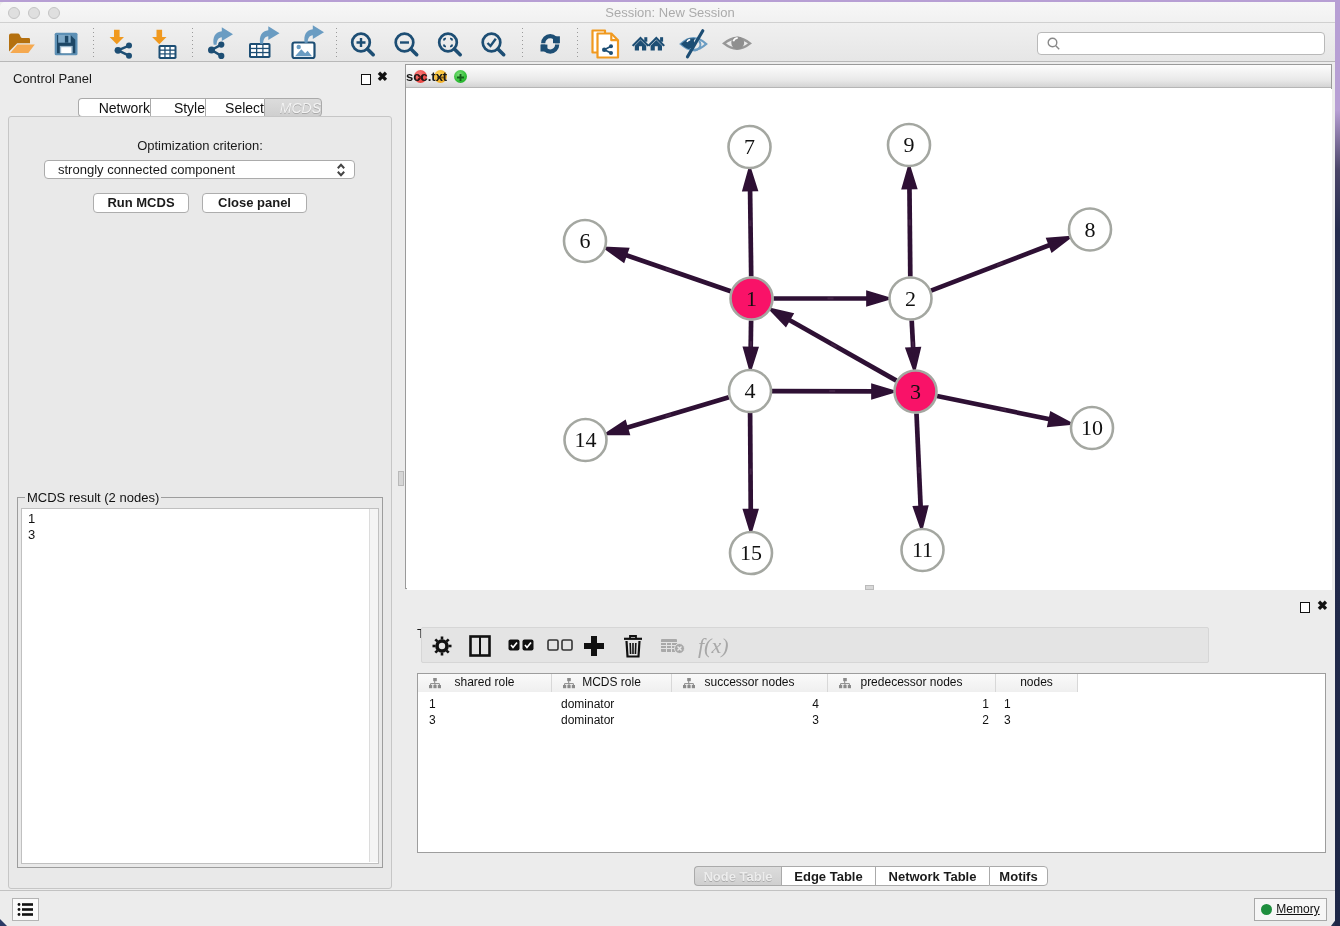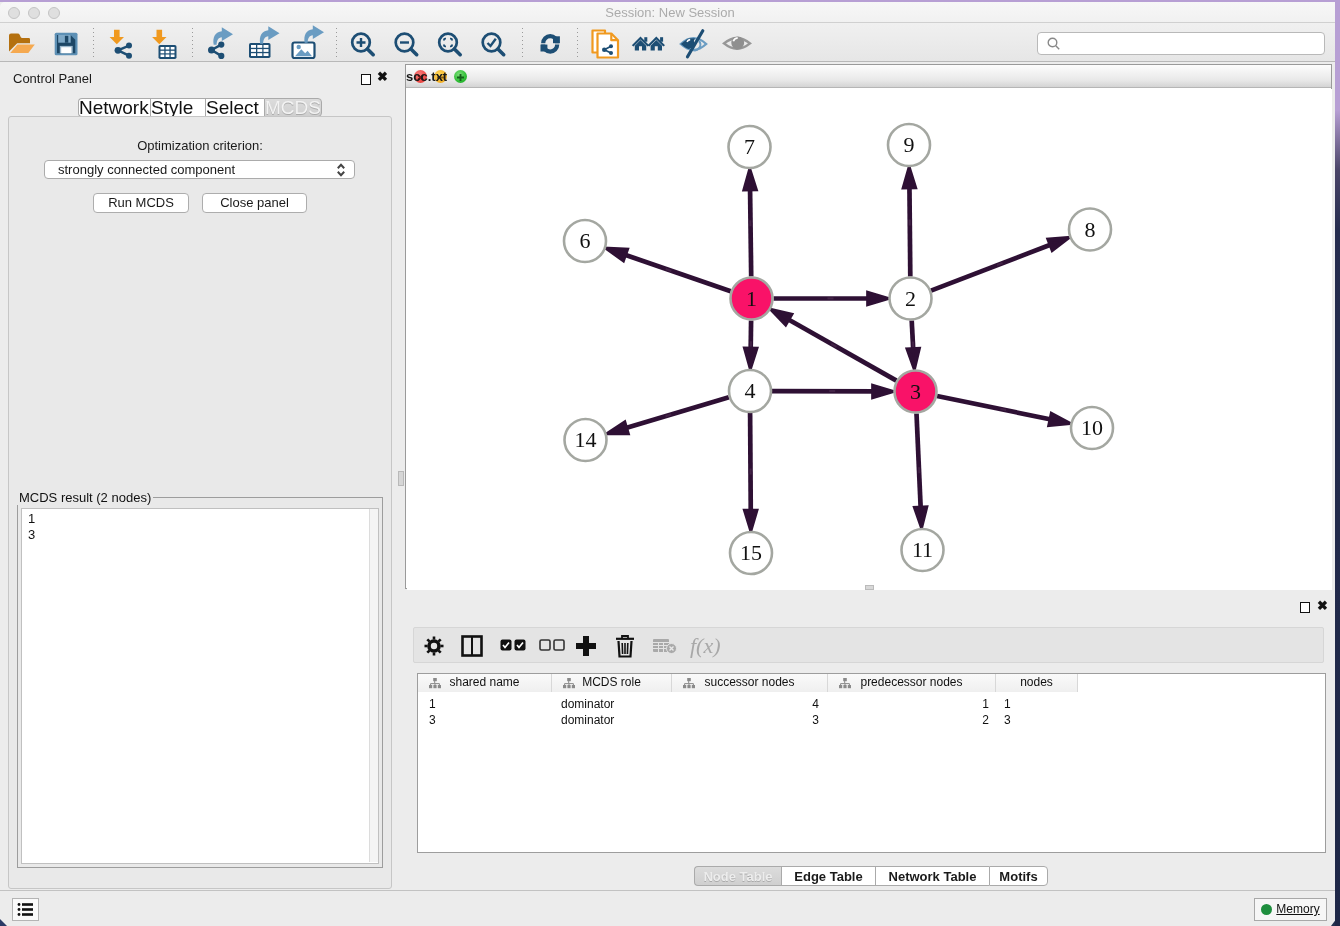--- a/index.html
+++ b/index.html
@@ -27,57 +27,57 @@
 #searchbox { position:absolute; left:1037px; top:9px; width:288px; height:23px;
   background:#fff; border:1px solid #b9b9b9; border-radius:4px; }
 
 #cpanel { left:0; top:62px; width:399px; height:828px; background:#ececec; }
 #cpanel-head { position:absolute; left:0; top:0; width:100%; height:30px; }
 #cpanel-head .t { position:absolute; left:13px; top:9px; font-size:13px; color:#1a1a1a; }
 .float-btn { position:absolute; top:12px; width:10px; height:11px; border:1.5px solid #111; background:#fff; }
 .close-x { position:absolute; top:7px; font-size:13px; font-weight:700; color:#111; }
 .tabs { position:absolute; display:flex; }
 .tab { height:19px; background:#fff; border:1px solid #aaa; border-right:none;
-  font-size:19px; color:#111; text-align:left; line-height:18px; }
+  font-size:14px; color:#111; text-align:right; line-height:18px; }
 .tab:first-child { border-radius:4px 0 0 4px; }
 .tab.sel { background:linear-gradient(#dcdcdc,#cfcfcf); color:#f3f3f3;
-  text-shadow:0 1px 0 #aaa; border-right:1px solid #aaa; border-radius:0 4px 4px 0; }
+  text-shadow:0 1px 0 #aaa; border-right:1px solid #aaa; border-radius:0 4px 4px 0;font-style:italic; }
 #mcds-pane { position:absolute; left:8px; top:54px; width:384px; height:773px;
   background:#e9e9e9; border:1px solid #c6c6c6; border-radius:3px; }
 #opt-label { position:absolute; left:0; width:100%; top:21px; text-align:center;
   font-size:13px; color:#1a1a1a; }
 #opt-select { position:absolute; left:35px; top:43px; width:311px; height:19px;
   background:#fff; border:1px solid #ababab; border-radius:4px;
   font-size:13px; color:#1a1a1a; line-height:17px; padding-left:13px; }
 .spinner { position:absolute; right:8px; top:2px; }
 .btn { position:absolute; height:20px; background:#fff; border:1px solid #adadad;
-  border-radius:4px; font-size:13px; color:#1a1a1a; text-align:center; line-height:18px; }
+  border-radius:4px; font-size:13px; color:#1a1a1a; text-align:center; line-height:18px;font-weight:bold; }
 #mcds-result { position:absolute; left:8px; top:380px; width:366px; height:371px; }
-#mcds-result .leg { position:absolute; left:0; top:-7px; background:#e9e9e9;
+#mcds-result .leg { position:absolute; left:8px; top:-7px; background:#e9e9e9;
   padding:0 2px; font-size:13px; color:#111; }
 #mcds-result .box { position:absolute; left:0; top:0; width:100%; height:100%;
   border:1px solid #9d9d9d; }
 #mcds-result .inner { position:absolute; left:4px; top:11px; width:358px; height:356px;
   background:#fff; border:1px solid #c0c0c0; font-size:13px; color:#111; line-height:16px;
   padding:2px 0 0 6px; }
 #mcds-result .sb { position:absolute; right:5px; top:12px; width:9px; height:353px;
   background:#f4f4f4; border-left:1px solid #dcdcdc; }
 
 #netwin { left:405px; top:64px; width:927px; height:525px; background:#fff;
   border:1px solid #9a9a9a; }
 #netwin-tb { position:absolute; left:0; top:0; width:100%; height:23px;
   background:linear-gradient(#fdfdfd,#e8e8e8 70%,#d4d4d4); border-bottom:1px solid #b6b6b6; }
 #netwin-tb .t { position:absolute; left:0; right:0; top:4px; 
   font-size:13px; font-weight:700; color:#1a1a1a; }
 .mac { position:absolute; top:5px; width:13px; height:13px; border-radius:50%; }
 #netcanvas { position:absolute; left:1px; top:24px; width:925px; height:501px; background:#fff; overflow:hidden; }
 
 #tpanel { left:405px; top:597px; width:935px; height:293px; background:#ececec; }
 #tpanel-head .t { position:absolute; left:12px; top:9px; font-size:13px; color:#1a1a1a;margin-top:20px; }
-#tpanel-toolbar { position:absolute; left:8px; top:30px; width:911px; height:36px;
+#tpanel-toolbar { position:absolute; left:16px; top:30px; width:788px; height:36px;
   background:#e4e4e4; border:1px solid #d6d6d6; border-radius:2px; }
 #ttable { position:absolute; left:12px; top:76px; width:909px; height:180px;
   background:#fff; border:1px solid #9d9d9d; }
 .hdr { position:absolute; top:0; height:18px; background:linear-gradient(#fafafa,#efefef);
   border-right:1px solid #d8d8d8; font-size:12px; color:#111; text-align:center; line-height:17px; }
 .cell { position:absolute; font-size:12px; color:#111; height:16px; line-height:16px; }
 .btabs { position:absolute; display:flex; }
 .btab { height:20px; background:#fff; border:1px solid #aaa; border-right:none;
   font-size:13px; font-weight:700; color:#1a1a1a; line-height:19px; text-align:center; }
 .btab.sel { background:linear-gradient(#dcdcdc,#cfcfcf); color:#ededed;
@@ -418,21 +418,21 @@
           <line x1="0" y1="9.5" x2="16" y2="9.5"></line>
           <line x1="5.5" y1="3.5" x2="5.5" y2="13"></line>
           <line x1="10.5" y1="3.5" x2="10.5" y2="13"></line>
         </g>
 <circle cx="18.5" cy="9.5" r="5" fill="#a9a9a9" stroke="#e4e4e4" stroke-width="1"></circle>
 <path d="M16.5 7.5 L20.5 11.5 M20.5 7.5 L16.5 11.5" stroke="#e9e9e9" stroke-width="1.4"></path>
       </svg>
 <div style="position:absolute;left:276px;top:5px;font-family:'Liberation Serif',serif;font-style:italic;font-size:22px;color:#a8a8a8">f(x)</div>
   </div>
   <div id="ttable">
-<div class="hdr" style="left:0px;width:134px">shared name</div>
+<div class="hdr" style="left:0px;width:134px">shared role</div>
 <svg style="position:absolute;left:11px;top:4px" width="12" height="11" viewBox="0 0 12 11">
 <g fill="#8a8a8a">
           <rect x="4.2" y="0" width="3.6" height="3.2"></rect>
 <rect x="0" y="7" width="3.2" height="3.2"></rect>
           <rect x="4.4" y="7" width="3.2" height="3.2"></rect>
           <rect x="8.8" y="7" width="3.2" height="3.2"></rect>
 <path d="M5.7 3 L5.7 5 M1.6 7 L1.6 5.6 L10.4 5.6 L10.4 7 M6 5.6 L6 7" stroke="#8a8a8a" stroke-width="1" fill="none"></path>
         </g>
       </svg>
 <div class="hdr" style="left:134px;width:120px">MCDS role</div>

